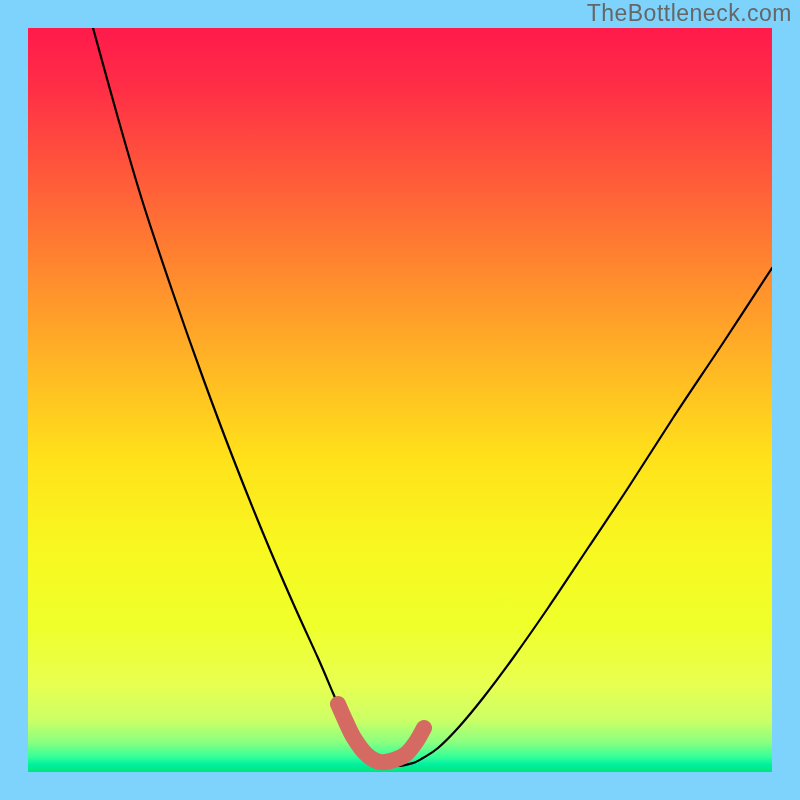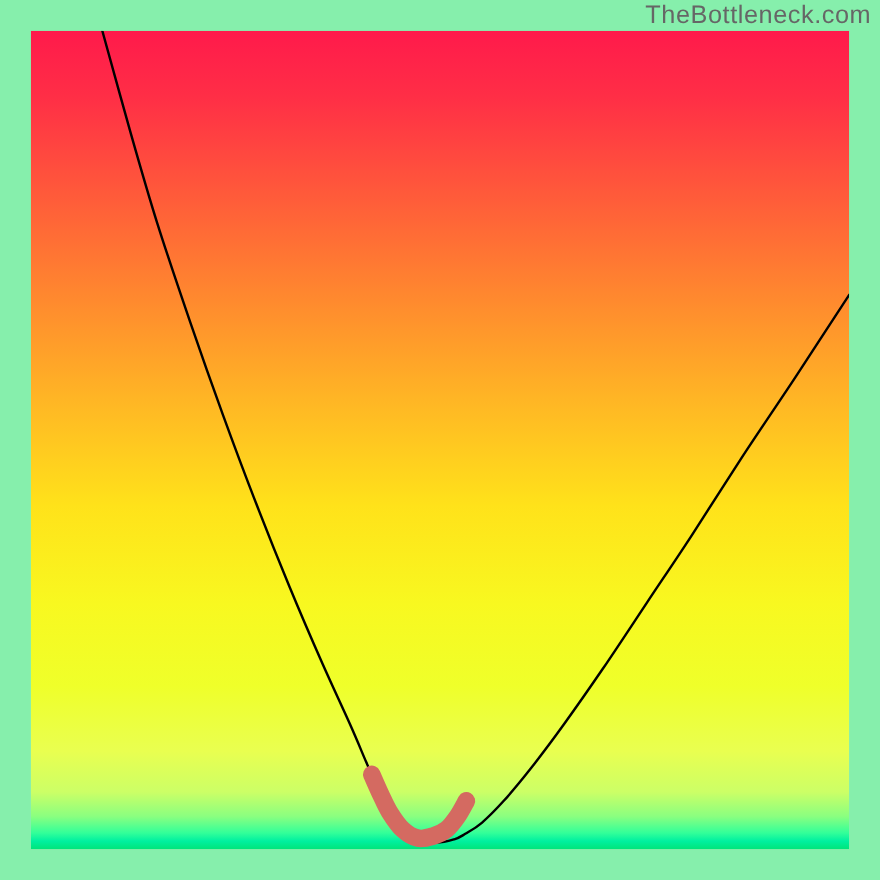--- a/index.html
+++ b/index.html
@@ -8,21 +8,21 @@
     width: 800px;
     height: 800px;
     background: #000;
     overflow: hidden;
     font-family: Arial, Helvetica, sans-serif;
   }
   .outer {
     position: relative;
     width: 800px;
     height: 800px;
-    background: #86efac;
+    background: #7dd3fc;
   }
   .watermark {
     position: absolute;
     top: 0px;
     right: 8px;
     color: #666;
     font-size: 23px;
     font-weight: 500;
     letter-spacing: 0.5px;
     z-index: 10;

